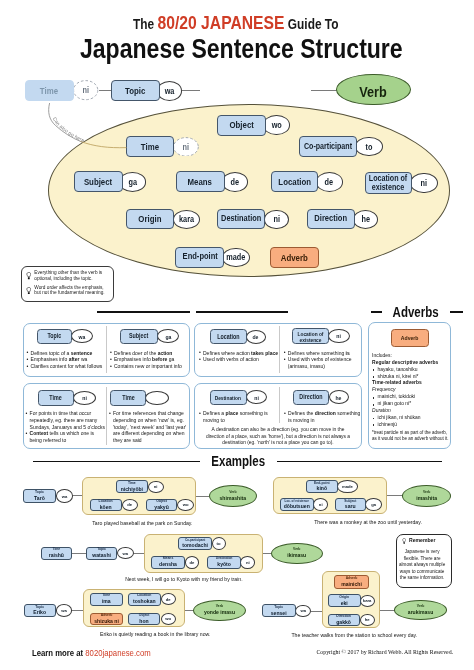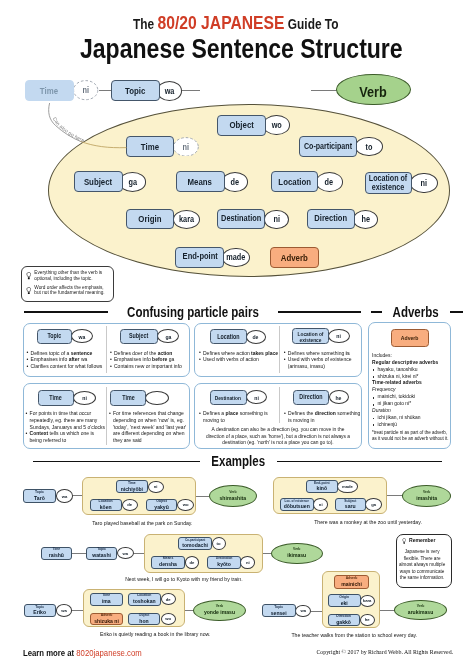--- a/index.html
+++ b/index.html
@@ -221,21 +221,20 @@
       <path d="M28 4c11.5 0 20 8.2 20 18.6 0 8.4-5.6 12.6-8.4 16.6-2.0 2.9-2.6 5.2-2.8 8.8h-17.6c-0.2-3.6-0.8-5.9-2.8-8.8-2.8-4-8.4-8.2-8.4-16.6 0-10.4 8.5-18.6 20-18.6z" fill="#fff" stroke="#1a1a1a" stroke-width="6"></path>
       <rect x="19" y="52" width="18" height="20" rx="3" fill="#111"></rect>
     </svg>
 <div class="noterow" style="left:34.3px;top:285.09999999999997px;width:78px">
       <div>Word order affects the emphasis,</div>
       <div>but not the fundamental meaning.</div>
     </div>
 </div>
 <div class="sechead" style="left:23.6px;top:304.0px;width:337.7px;height:16px">
     <div class="ln" style="width:93.1px"></div>
-    <div class="tx"><span>Confusing particle pairs</span></div>
     <div class="ln" style="width:92.4px"></div>
   </div>
 <div class="sechead" style="left:371.4px;top:304.0px;width:91.6px;height:16px">
     <div class="ln" style="width:11.6px"></div>
     <div class="tx"><span>Adverbs</span></div>
     <div class="ln" style="width:13.9px"></div>
   </div>
 <div class="sechead" style="left:27.8px;top:453.5px;width:419.5px;height:16px">
     <div class="ln" style="width:167.2px"></div>
     <div class="tx"><span>Examples</span></div>
@@ -530,14 +529,14 @@
     </div>
 <div class="excap" style="left:264.3px;top:632.1px;width:180px">The teacher walks from the station to school every day.</div>
 </div>
 <div class="rembox" style="left:396.3px;top:533.8px;width:55.4px;height:54.5px"></div>
 <svg class="abs" style="left:401.9px;top:538.1px;width:4.4px;height:6.2px;z-index:7" viewBox="0 0 56 76">
     <path d="M28 4c11.5 0 20 8.2 20 18.6 0 8.4-5.6 12.6-8.4 16.6-2.0 2.9-2.6 5.2-2.8 8.8h-17.6c-0.2-3.6-0.8-5.9-2.8-8.8-2.8-4-8.4-8.2-8.4-16.6 0-10.4 8.5-18.6 20-18.6z" fill="#fff" stroke="#1a1a1a" stroke-width="6"></path>
     <rect x="19" y="52" width="18" height="20" rx="3" fill="#111"></rect>
   </svg>
 <div class="remtitle" style="left:408.9px;top:537.2px;z-index:7"><span>Remember</span></div>
 <div class="remtext" style="left:396.6px;top:549.3px;width:51px;z-index:7">Japanese is very flexible. There are almost always multiple ways to communicate the same information.</div>
-<div class="flearn" style="left:23px;top:647.6px"><span class="inner"><span>Learn more at </span><span class="u">8020japanese.com</span></span></div>
+<div class="flearn" style="left:32px;top:647.6px"><span class="inner"><span>Learn more at </span><span class="u">8020japanese.com</span></span></div>
 <div class="fcopy" style="left:316.4px;top:649px">Copyright © 2017 by Richard Webb. All Rights Reserved.</div>
 
 </body></html>

